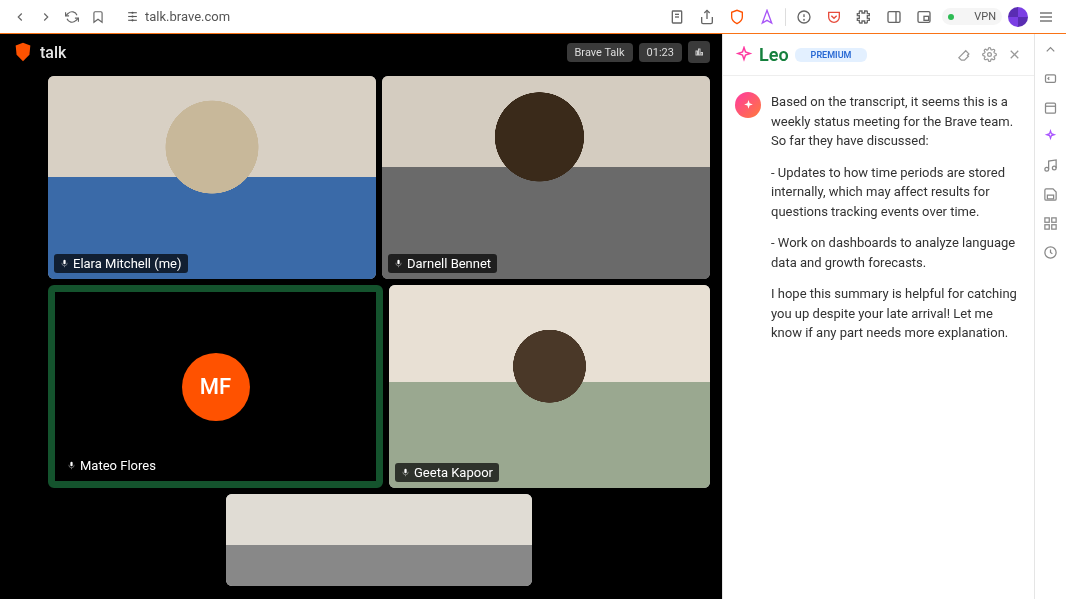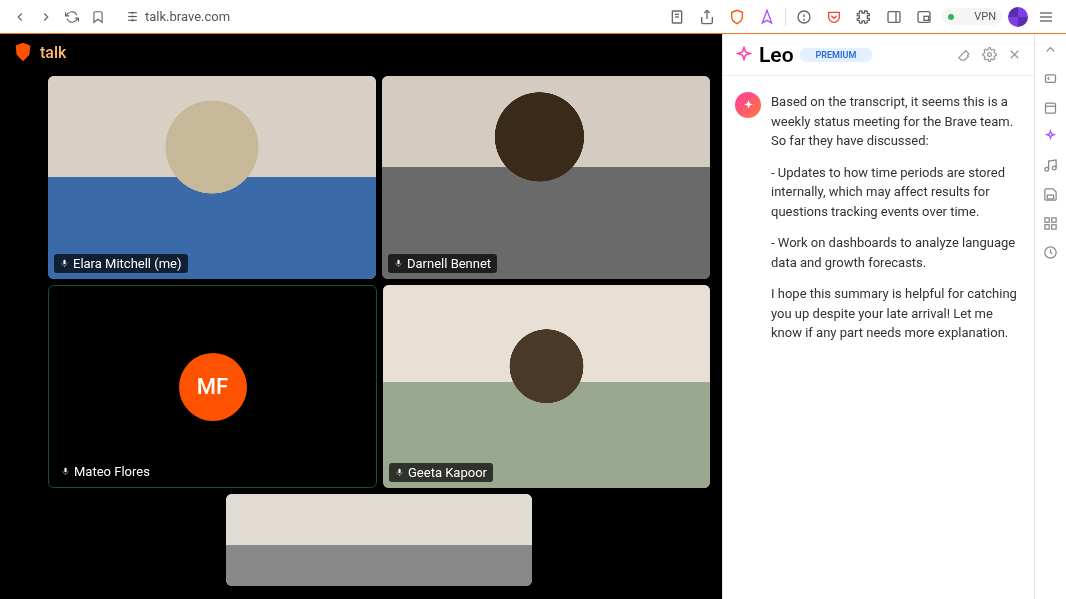--- a/index.html
+++ b/index.html
@@ -14,50 +14,50 @@
 .tb-right .tb-btn svg { width: 16px; height: 16px; }
 .vpn-badge { display: flex; align-items: center; gap: 20px; font-size: 11px; color: #555; background: #f5f5f5; padding: 2px 6px; border-radius: 10px; }
 .vpn-dot { width: 6px; height: 6px; border-radius: 50%; background: #2dbb54; }
 .profile-dot { width: 20px; height: 20px; border-radius: 50%; background: repeating-conic-gradient(#7b3fe4 0 25%, #5a2db3 0 50%); }
 
 .main { display: flex; height: calc(100% - 34px); }
 
 
 .call { flex: 1; background: #000; position: relative; display: flex; flex-direction: column; }
 .call-header { height: 36px; display: flex; align-items: center; justify-content: space-between; padding: 0 12px; }
-.logo { display: flex; align-items: center; gap: 6px; color: #fdba74; font-weight: 500; font-size: 16px; }
+.logo { display: flex; align-items: center; gap: 6px; color: #e5e5e5; font-weight: 500; font-size: 16px; }
 .lion { width: 22px; height: 22px; }
 .header-right { display: flex; gap: 6px; align-items: center; }
 .pill { background: #3a3a3a; color: #ddd; font-size: 11px; padding: 3px 8px; border-radius: 4px; }
 .pill.timer { background: #3a3a3a; }
 .sq-btn { width: 22px; height: 22px; background: #3a3a3a; border-radius: 4px; display: flex; align-items: center; justify-content: center; color: #ccc; cursor: pointer; }
 
 .grid { flex: 1; padding: 6px 12px 6px 48px; display: flex; flex-direction: column; gap: 6px; overflow: hidden; }
 .row { display: flex; gap: 6px; height: 203px; }
 .tile { flex: 1; background: #2a2a2a; border-radius: 6px; position: relative; overflow: hidden; }
-.tile.dark { background: #000; border: 1px solid #14532d; }
+.tile.dark { background: #000; border: 7px solid #14532d; }
 .vid-ph { position: absolute; inset: 0; background: linear-gradient(135deg, #4a5a6a, #2a3a4a); }
 .vid-ph.p1 { background: radial-gradient(circle at 50% 35%, #c8b89a 0 22%, transparent 22.2%), linear-gradient(180deg, #d8d0c4 0 50%, #3a6aa8 50%), #aaa; }
 .vid-ph.p2 { background: radial-gradient(circle at 48% 30%, #3a2a1a 0 20%, transparent 20.2%), linear-gradient(180deg, #d4ccc0 0 45%, #6a6a6a 45%), #999; }
 .vid-ph.p4 { background: radial-gradient(circle at 50% 40%, #4a3828 0 18%, transparent 18.2%), linear-gradient(180deg, #e8e0d4 0 48%, #9aa890 48%), #bbb; }
 .vid-ph.p5 { background: linear-gradient(180deg, #e0dcd4 0 55%, #888 55%), #ccc; }
 
 .avatar { position: absolute; top: 50%; left: 50%; width: 68px; height: 68px; border-radius: 50%; background: #ff5200; transform: translate(-50%, -50%); display: flex; align-items: center; justify-content: center; color: #fff; font-size: 22px; font-weight: 500; }
 .name-tag { position: absolute; bottom: 6px; left: 6px; background: rgba(0,0,0,0.7); color: #fff; font-size: 13px; padding: 2px 6px; border-radius: 3px; display: flex; align-items: center; gap: 4px; }
 .mic-ico { width: 9px; height: 9px; }
 
 .bottom-row { display: flex; justify-content: center; height: 92px; flex-shrink: 0; }
 .tile-half { width: 306px; background: #2a2a2a; border-radius: 6px; position: relative; overflow: hidden; }
 
 
 .leo { width: 312px; background: #fff; border-left: 1px solid #e5e5e5; display: flex; flex-direction: column; }
 .leo-head { height: 42px; display: flex; align-items: center; padding: 0 12px; gap: 8px; border-bottom: 1px solid #eee; }
 .leo-logo { display: flex; align-items: center; gap: 6px; }
 .leo-spark { width: 18px; height: 18px; }
-.leo-title { font-weight: 600; font-size: 21px; color: #000000; }
+.leo-title { font-weight: 600; font-size: 18px; color: #15803d; }
 .prem-badge { background: #e3f0ff; color: #2a6ad4; font-size: 9px; font-weight: 600; padding: 2px 16px; border-radius: 6px; }
 .leo-head-right { margin-left: auto; display: flex; gap: 10px; color: #999; }
 .leo-head-right svg { width: 15px; height: 15px; cursor: pointer; }
 
 .leo-body { flex: 1; overflow-y: auto; padding: 16px 12px; font-size: 13px; color: #333; line-height: 1.5; }
 .msg { display: flex; gap: 10px; margin-bottom: 20px; }
 .msg-ico { width: 26px; height: 26px; border-radius: 50%; flex-shrink: 0; display: flex; align-items: center; justify-content: center; }
 .msg-ico.user { background: #f0f0f0; color: #888; }
 .msg-ico.ai { background: linear-gradient(135deg, #ff3aa1, #ff7a3a); color: #fff; }
 .msg-ico svg { width: 13px; height: 13px; }
@@ -180,20 +180,31 @@
 
 <div class="main">
 
   <div class="call">
     <div class="call-header">
       <div class="logo">
         <svg class="lion" viewBox="0 0 24 24" fill="#ff5200">
             <path d="M12 2L4 5l1 10 7 7 7-7 1-10-8-3z"></path>
           </svg>
         <span>talk</span>
+      </div>
+      <div class="header-right">
+        <span class="pill">Brave Talk</span>
+        <span class="pill timer">01:23</span>
+        <div class="sq-btn">
+            <svg viewBox="0 0 24 24" width="12" height="12" fill="none" stroke="currentColor" stroke-width="2">
+              <rect x="6" y="10" width="3" height="8"></rect>
+              <rect x="11" y="6" width="3" height="12"></rect>
+              <rect x="16" y="13" width="3" height="5"></rect>
+            </svg>
+          </div>
       </div>
     </div>
 
     <div class="grid">
       <div class="row">
         <div class="tile">
           <div class="vid-ph p1"></div>
           <div class="name-tag">
             <svg class="mic-ico" viewBox="0 0 24 24" fill="currentColor">
                 <path d="M12 14a3 3 0 0 0 3-3V5a3 3 0 0 0-6 0v6a3 3 0 0 0 3 3z"></path>

